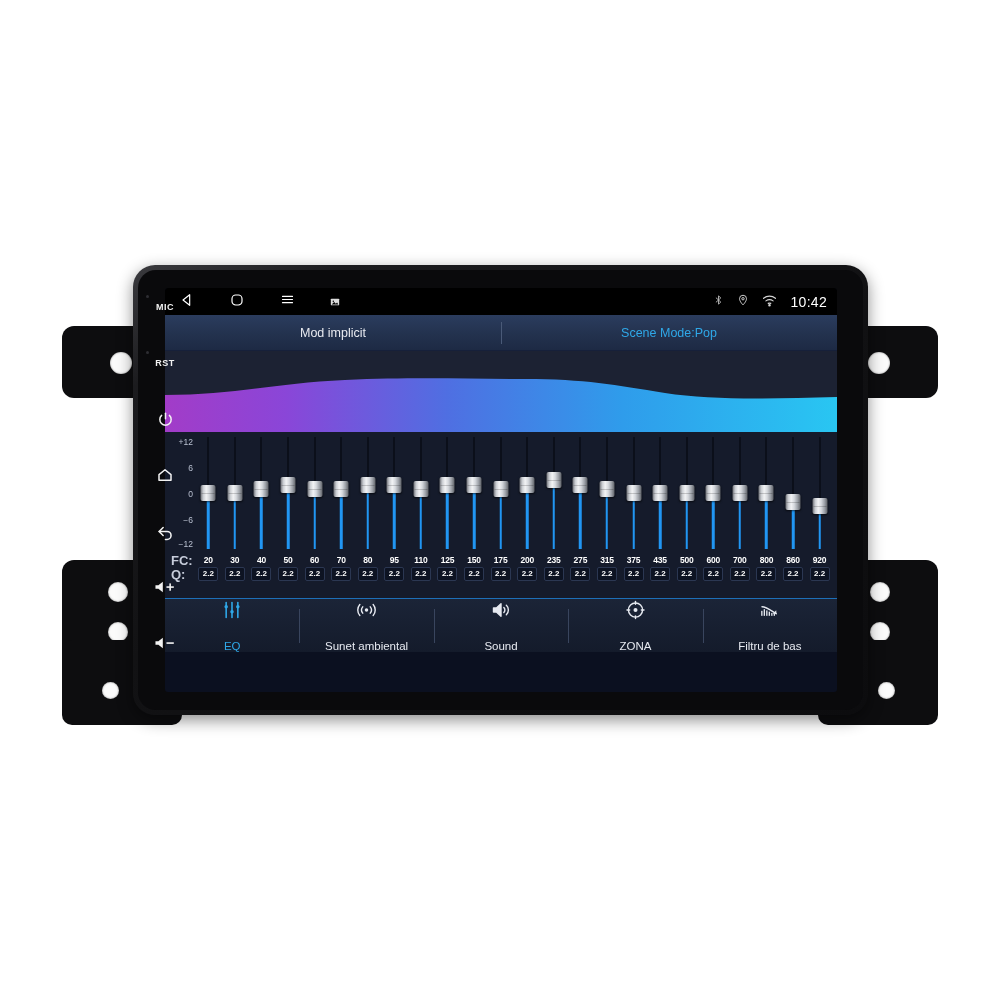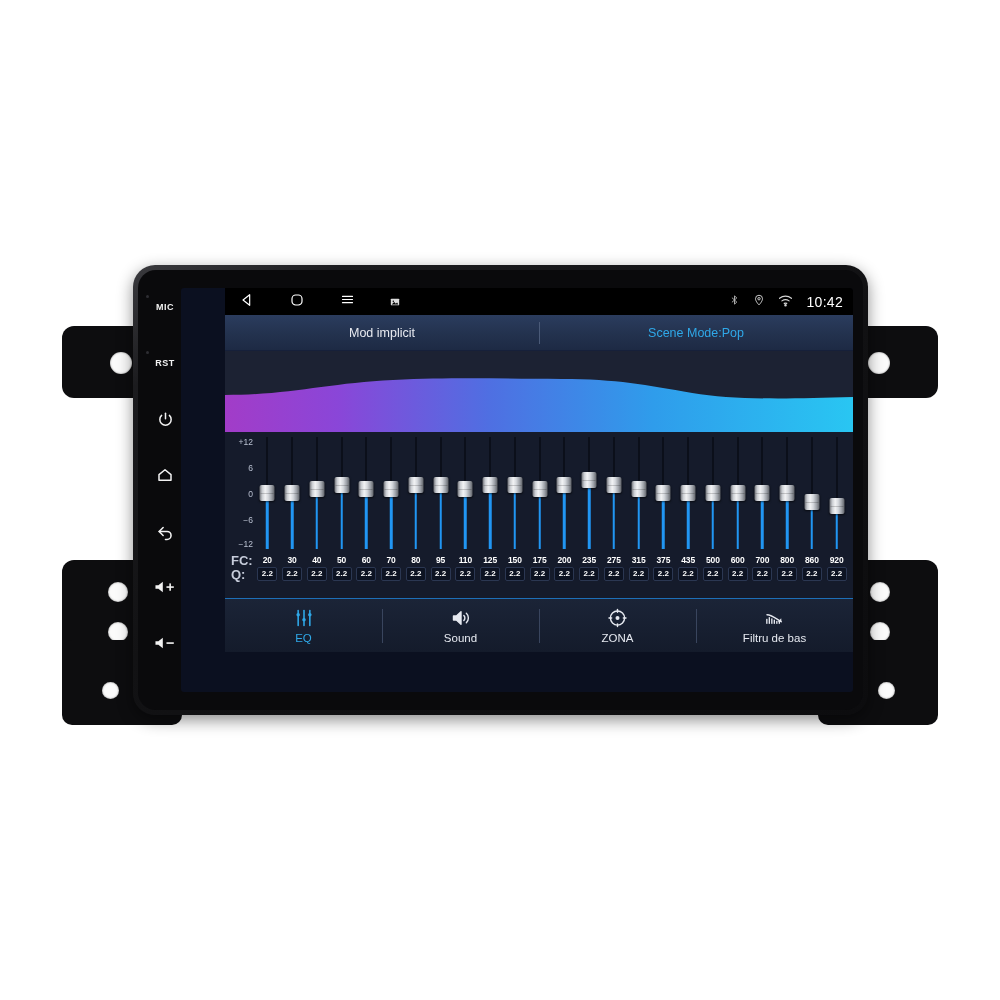--- a/index.html
+++ b/index.html
@@ -61,26 +61,25 @@
     background: #2e2e33;
   }
   .rstdot {
     position: absolute; left: 13px; top: 86px;
     width: 3px; height: 3px; border-radius: 50%;
     background: #2e2e33;
   }
 
   
   #screen {
-    position: absolute; left: 48px; top: 23px;
+    position: absolute; left: 32px; top: 23px;
     width: 672px; height: 404px;
     background: #0b1020;
     overflow: hidden;
     border-radius: 3px;
-    padding-left: 44px;
   }
 
   
   #statusbar {
     height: 27px; background: #000;
     display: flex; align-items: center;
     padding: 0 10px 0 14px;
     color: #fff;
   }
   #navicons { display: flex; align-items: center; gap: 34px; }
@@ -181,21 +180,21 @@
   #tabs {
     position: absolute; left: 0; right: 0; bottom: 0;
     height: 54px;
     background: linear-gradient(180deg,#1b2437 0%, #141b2b 100%);
     border-top: 1.5px solid #1d6fb8;
     display: flex; align-items: center;
   }
   .tab {
     flex: 1; height: 100%; position: relative;
     display: flex; flex-direction: column;
-    align-items: center; justify-content: center; gap: 4px;
+    align-items: center; justify-content: space-between; gap: 4px;
     color: #e6e9f0; font-size: 11.5px;
   }
   .tab.active { color: #2fa8e8; }
   .tab + .tab::before {
     content: ""; position: absolute; left: 0; top: 10px;
     width: 1px; height: 34px; background: #3a4惊; background: #39455e;
   }
   .tabicon { height: 21px; display: flex; align-items: center; justify-content: center; }
 </style>
 </head>
@@ -606,20 +605,32 @@
                   <path d="M12 3 v18"></path>
                   <path d="M19 3 v18"></path>
                 <circle cx="5" cy="8" r="2.1" fill="#2fa8e8" stroke="none"></circle>
                 <circle cx="12" cy="14" r="2.1" fill="#2fa8e8" stroke="none"></circle>
                 <circle cx="19" cy="8" r="2.1" fill="#2fa8e8" stroke="none"></circle>
               </svg>
             </span>
             <span>EQ</span>
           </div>
 
+          <div class="tab">
+            <span class="tabicon">
+              <svg width="23" height="20" viewBox="0 0 26 24" fill="none" stroke="#e6e9f0" stroke-width="1.7" stroke-linecap="round">
+                <circle cx="13" cy="12" r="2.1" fill="#e6e9f0" stroke="none"></circle>
+                <path d="M8.5 8.2 A6 6 0 0 0 8.5 15.8"></path>
+                <path d="M17.5 8.2 A6 6 0 0 1 17.5 15.8"></path>
+                <path d="M5 5.4 A10 10 0 0 0 5 18.6"></path>
+                <path d="M21 5.4 A10 10 0 0 1 21 18.6"></path>
+              </svg>
+            </span>
+            <span>Sunet ambiental</span>
+          </div>
 
           <div class="tab">
             <span class="tabicon">
               <svg width="22" height="20" viewBox="0 0 24 24" fill="none" stroke="#e6e9f0" stroke-width="1.7" stroke-linecap="round" stroke-linejoin="round">
                 <path d="M3 9.5 h3.5 L12 4.5 v15 L6.5 14.5 H3 Z" fill="#e6e9f0"></path>
                 <path d="M15.4 9 A4.2 4.2 0 0 1 15.4 15"></path>
                 <path d="M18.4 6.4 A7.6 7.6 0 0 1 18.4 17.6"></path>
               </svg>
             </span>
             <span>Sound</span>

